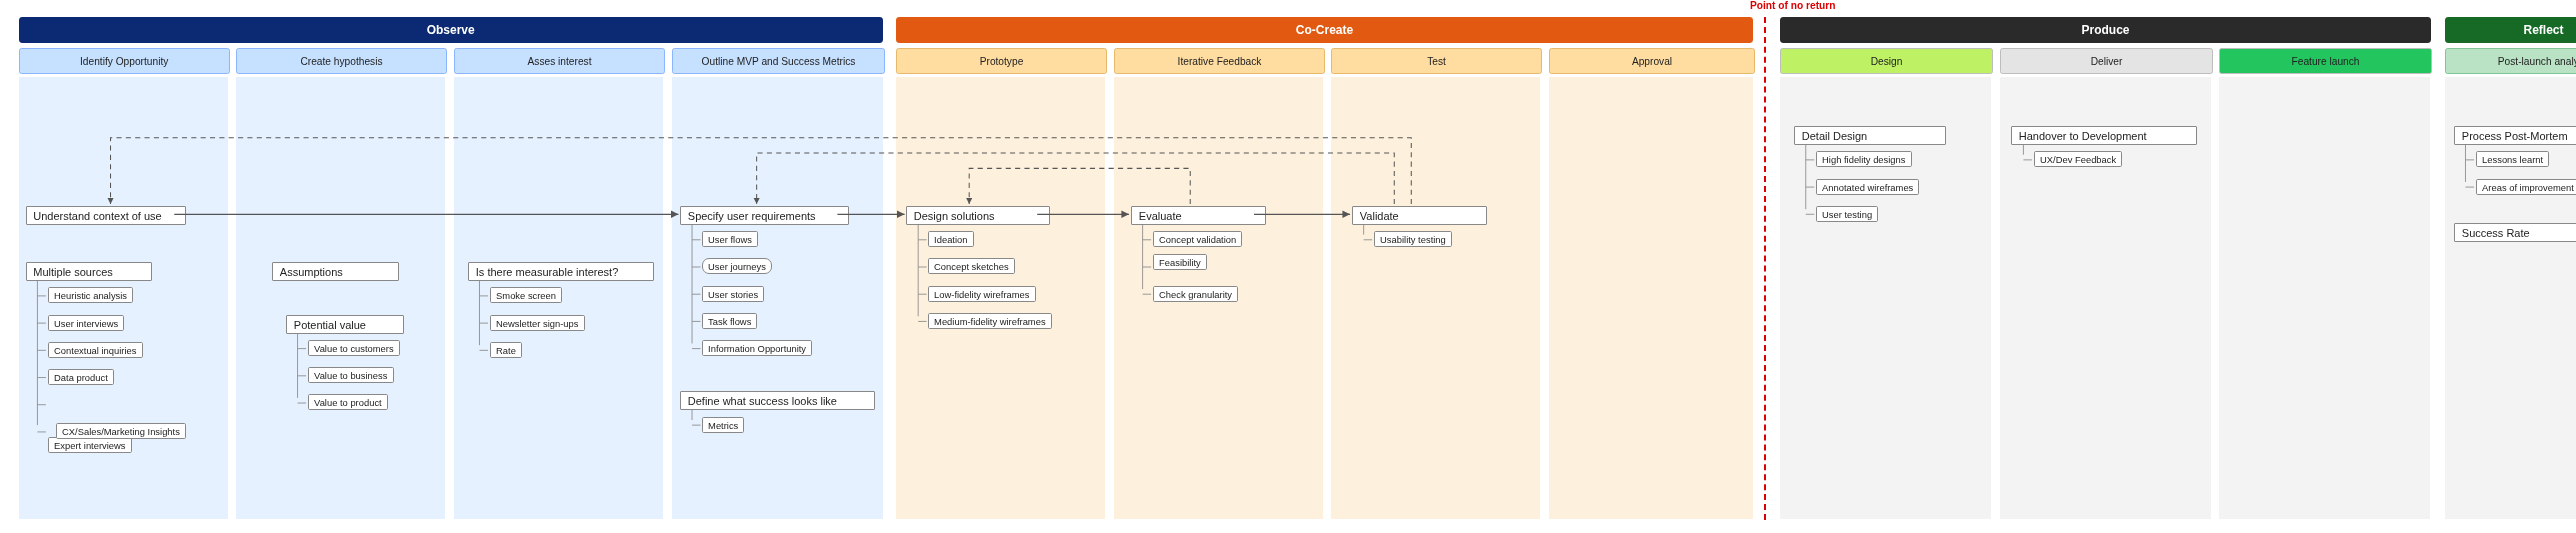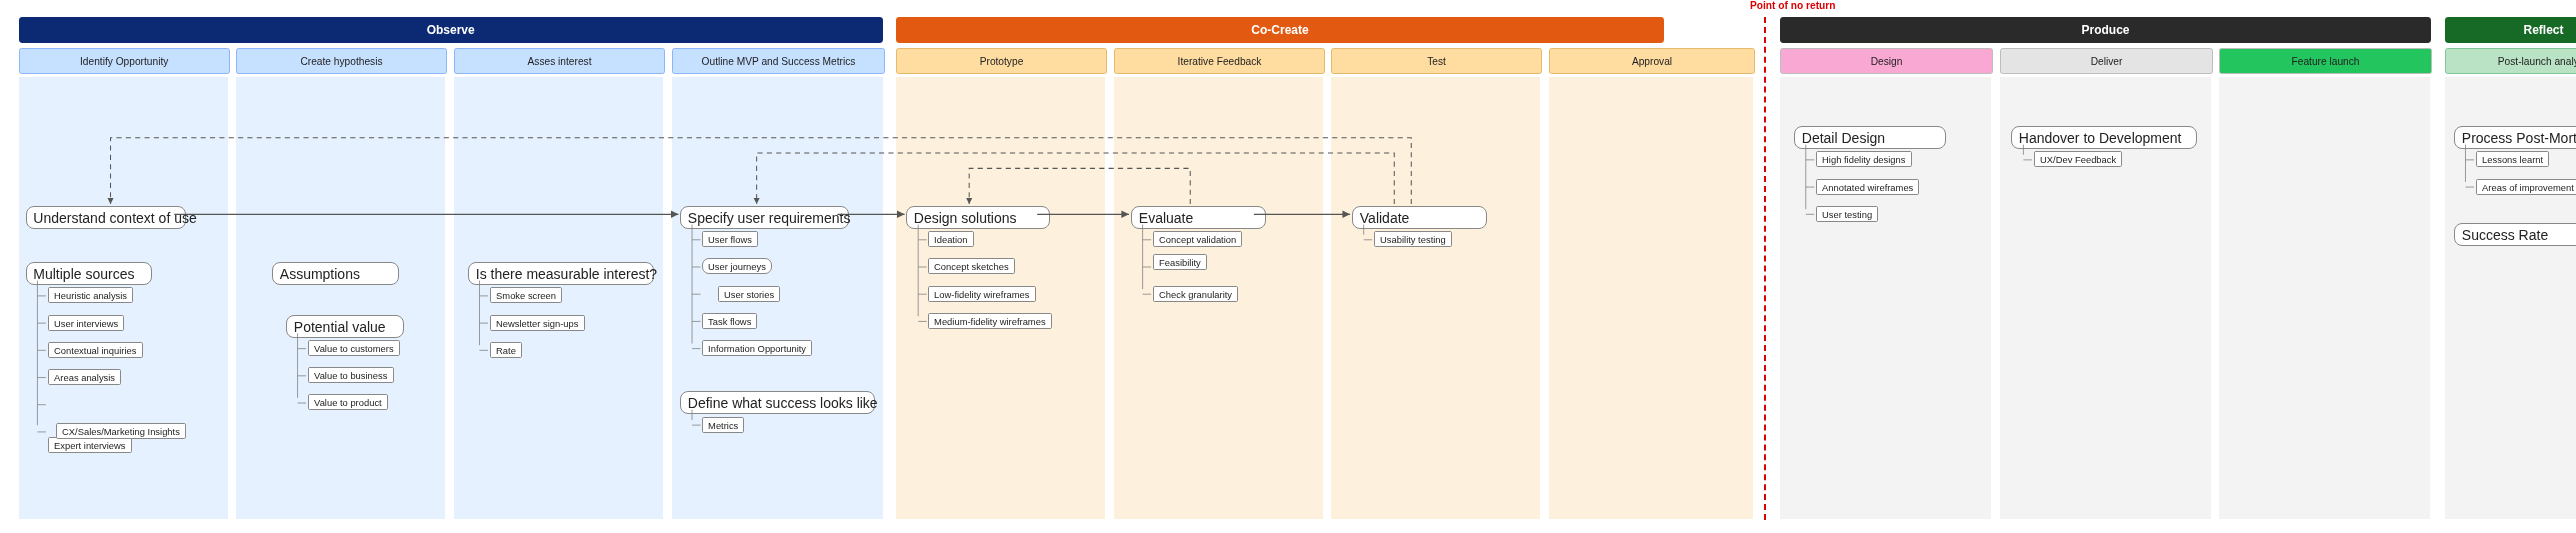--- a/index.html
+++ b/index.html
@@ -1,33 +1,33 @@
 <!DOCTYPE html>
 <html><head>
 <meta charset="utf-8">
 <style>
   html,body{margin:0;padding:0;background:#fff;font-family:Arial,Helvetica,sans-serif;font-size:10.2px;color:#222;}
   .canvas{position:relative;width:2576px;height:534px;}
   svg.arrows{position:absolute;left:0;top:0;width:2576px;height:534px;pointer-events:none;}
   .phase-header{position:absolute;top:17px;height:25.5px;border-radius:3.4px;color:#fff;font-weight:bold;display:flex;align-items:center;justify-content:center;font-size:12px;}
   .lane-header{position:absolute;top:48px;height:24px;border-radius:2.6px;border:0.9px solid;display:flex;align-items:center;justify-content:center;font-size:10.2px;}
   .lane-bg{position:absolute;top:77px;height:442px;}
-  .box{position:absolute;background:#fff;border:0.9px solid #888;border-radius:8px;padding:2.6px 6.8px;font-size:14px;white-space:nowrap;}
+  .box{position:absolute;background:#fff;border:0.9px solid #888;border-radius:1px;padding:2.6px 6.8px;font-size:11px;white-space:nowrap;}
   .mini{font-size:9.4px;padding:1.7px 5.1px;border-radius:1.7px;}
   .point-label{position:absolute;color:#d00;font-size:10.2px;font-weight:bold;}
 </style>
 </head>
 <body>
 <div class="canvas">
 
 <div style="position:absolute;left:1764px;top:17px;bottom:13.6px;border-left:2.6px dashed #d00;"></div>
 <div class="point-label" style="left:1734px;top:0;margin-left:16px;">Point of no return</div>
 
 <div class="phase-header" style="left: 18.7px; width: 864px; background: rgb(11, 42, 115);" style-background="#0b2a73">Observe</div>
-<div class="phase-header" style="left: 896px; width: 768px; background: rgb(226, 90, 17);">Co-Create</div>
+<div class="phase-header" style="left: 896px; width: 857px; background: rgb(226, 90, 17);">Co-Create</div>
 <div class="phase-header" style="left: 1780px; width: 651px; background: rgb(42, 42, 42);">Produce</div>
 <div class="phase-header" style="left: 2445px; width: 197px; background: rgb(22, 106, 37);">Reflect</div>
 
 <div class="lane-bg" style="left: 18.7px; width: 209px; background: rgb(230, 241, 255);"></div>
 <div class="lane-header" style="left: 18.7px; width: 209px; background: rgb(198, 224, 255); border-color: rgb(138, 182, 255);">Identify Opportunity</div>
 <div class="lane-bg" style="left: 236px; width: 209px; background: rgb(230, 241, 255);"></div>
 <div class="lane-header" style="left: 236px; width: 209px; background: rgb(198, 224, 255); border-color: rgb(138, 182, 255);">Create hypothesis</div>
 <div class="lane-bg" style="left: 454px; width: 209px; background: rgb(230, 241, 255);"></div>
 <div class="lane-header" style="left: 454px; width: 209px; background: rgb(198, 224, 255); border-color: rgb(138, 182, 255);">Asses interest</div>
 <div class="lane-bg" style="left: 672px; width: 211px; background: rgb(230, 241, 255);"></div>
@@ -36,53 +36,53 @@
 <div class="lane-bg" style="left: 896px; width: 209px; background: rgb(253, 241, 221);"></div>
 <div class="lane-header" style="left: 896px; width: 209px; background: rgb(255, 220, 160); border-color: rgb(232, 185, 106);">Prototype</div>
 <div class="lane-bg" style="left: 1114px; width: 209px; background: rgb(253, 241, 221);"></div>
 <div class="lane-header" style="left: 1114px; width: 209px; background: rgb(255, 220, 160); border-color: rgb(232, 185, 106);">Iterative Feedback</div>
 <div class="lane-bg" style="left: 1331px; width: 209px; background: rgb(253, 241, 221);"></div>
 <div class="lane-header" style="left: 1331px; width: 209px; background: rgb(255, 220, 160); border-color: rgb(232, 185, 106);">Test</div>
 <div class="lane-bg" style="left: 1549px; width: 204px; background: rgb(253, 241, 221);"></div>
 <div class="lane-header" style="left: 1549px; width: 204px; background: rgb(255, 220, 160); border-color: rgb(232, 185, 106);">Approval</div>
 
 <div class="lane-bg" style="left: 1780px; width: 211px; background: rgb(243, 243, 243);"></div>
-<div class="lane-header" style="left: 1780px; width: 211px; background: #f9a8d4; border-color: rgb(189, 189, 189);">Design</div>
+<div class="lane-header" style="left: 1780px; width: 211px; background: #bef264; border-color: rgb(189, 189, 189);">Design</div>
 <div class="lane-bg" style="left: 2000px; width: 211px; background: rgb(243, 243, 243);"></div>
 <div class="lane-header" style="left: 2000px; width: 211px; background: rgb(228, 228, 228); border-color: rgb(189, 189, 189);">Deliver</div>
 <div class="lane-bg" style="left: 2219px; width: 211px; background: rgb(243, 243, 243);"></div>
 <div class="lane-header" style="left: 2219px; width: 211px; background: #22c55e; border-color: rgb(189, 189, 189);">Feature launch</div>
 
 <div class="lane-bg" style="left: 2445px; width: 197px; background: rgb(243, 243, 243);"></div>
 <div class="lane-header" style="left: 2445px; width: 197px; background: rgb(185, 227, 196); border-color: rgb(127, 199, 150);">Post-launch analysis</div>
 
 <div class="box" id="n-understand" style="left:25.5px;top:206px;width:145px;">Understand context of use</div>
 <div class="box" id="n-multiple" style="left:25.5px;top:262px;width:111px;">Multiple sources</div>
 <div class="box mini" style="left:48px;top:287px;">Heuristic analysis</div>
 <div class="box mini" style="left:48px;top:315px;">User interviews</div>
 <div class="box mini" style="left:48px;top:342px;">Contextual inquiries</div>
-<div class="box mini" style="left:48px;top:369px;">Areas analysis</div>
+<div class="box mini" style="left:48px;top:369px;">Data product</div>
 <div class="box mini" style="left:48px;top:396px;margin-top:41px;">Expert interviews</div>
 <div class="box mini" style="left:56px;top:423px;">CX/Sales/Marketing Insights</div>
 
 <div class="box" style="left:272px;top:262px;width:111px;">Assumptions</div>
 <div class="box" style="left:286px;top:315px;width:102px;">Potential value</div>
 <div class="box mini" style="left:308px;top:340px;">Value to customers</div>
 <div class="box mini" style="left:308px;top:367px;">Value to business</div>
 <div class="box mini" style="left:308px;top:394px;">Value to product</div>
 
 <div class="box" style="left:468px;top:262px;width:170px;">Is there measurable interest?</div>
 <div class="box mini" style="left:490px;top:287px;">Smoke screen</div>
 <div class="box mini" style="left:490px;top:315px;">Newsletter sign-ups</div>
 <div class="box mini" style="left:490px;top:342px;">Rate</div>
 
 <div class="box" id="n-specify" style="left:680px;top:206px;width:153px;">Specify user requirements</div>
 <div class="box mini" style="left:702px;top:231px;">User flows</div>
 <div class="box mini" style="left:702px;top:258px;border-radius:7px;">User journeys</div>
-<div class="box mini" style="left:702px;top:286px;margin-left:16px;">User stories</div>
+<div class="box mini" style="left:702px;top:286px;">User stories</div>
 <div class="box mini" style="left:702px;top:313px;">Task flows</div>
 <div class="box mini" style="left:702px;top:340px;">Information Opportunity</div>
 <div class="box" style="left:680px;top:391px;width:179px;">Define what success looks like</div>
 <div class="box mini" style="left:702px;top:417px;">Metrics</div>
 
 <div class="box" id="n-design" style="left:906px;top:206px;width:128px;">Design solutions</div>
 <div class="box mini" style="left:928px;top:231px;">Ideation</div>
 <div class="box mini" style="left:928px;top:258px;">Concept sketches</div>
 <div class="box mini" style="left:928px;top:286px;">Low-fidelity wireframes</div>
 <div class="box mini" style="left:928px;top:313px;">Medium-fidelity wireframes</div>

